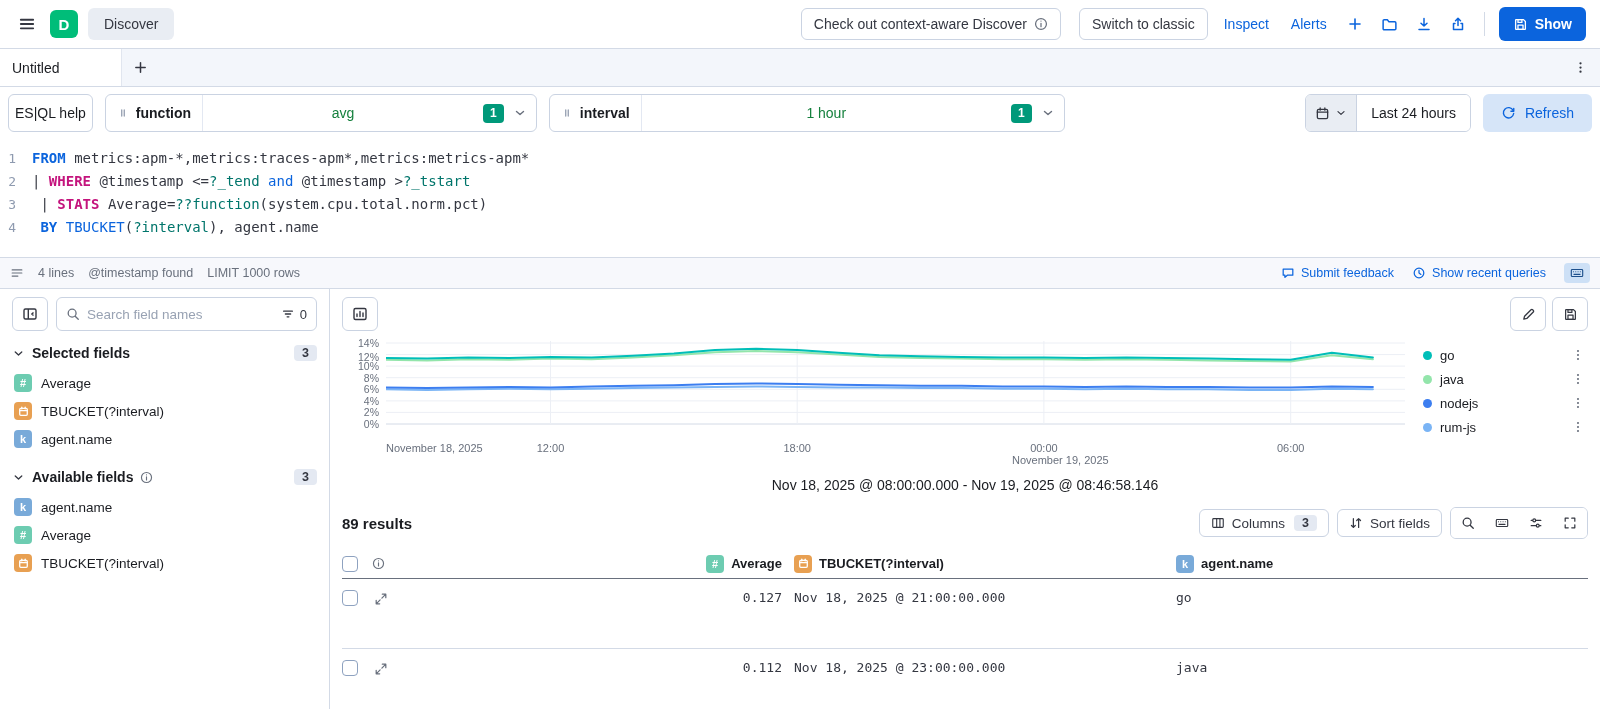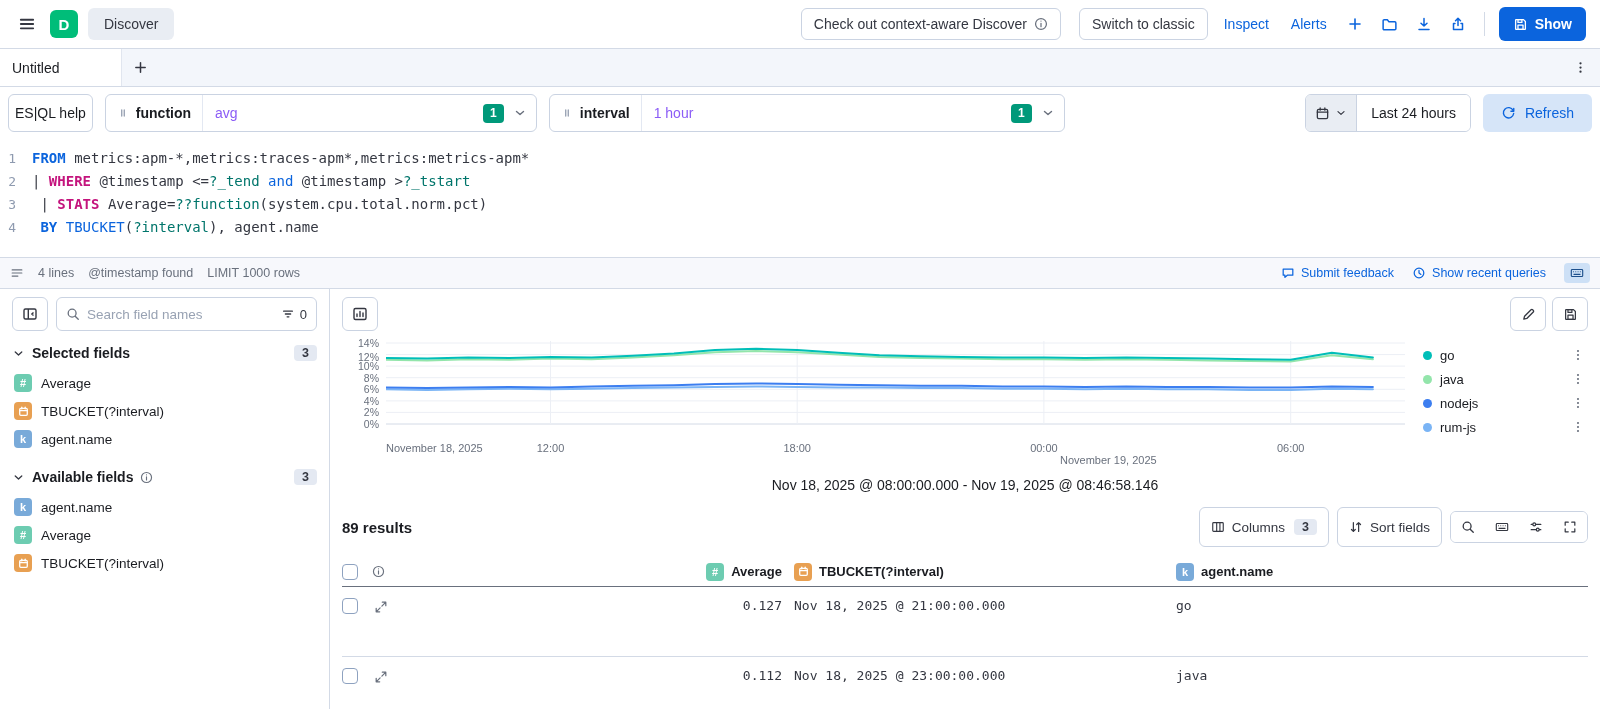--- a/index.html
+++ b/index.html
@@ -27,21 +27,21 @@
   .add-tab{width:36px;background:none;border:none;color:#343741;display:flex;align-items:center;justify-content:center}
   .tab-menu{background:none;border:none;color:#343741;width:40px;display:flex;align-items:center;justify-content:center}
 
   
   .querybar{height:52px;display:flex;align-items:center;gap:12px;padding:7px 8px;background:#fff}
   .help-btn{background:#fff;border:1px solid #cad3e2;border-radius:6px;height:38px;padding:0 6px;font-size:14px;font-weight:500;color:#1a1c21;white-space:nowrap}
   .ctrl{display:flex;align-items:center;height:38px;border:1px solid #cad3e2;border-radius:6px;background:#fff}
   .ctrl.fn{width:432px}
   .ctrl.iv{width:516px}
   .ctrl .prepend{display:flex;align-items:center;gap:7px;padding:0 11px;font-weight:600;font-size:14px;color:#1a1c21;height:100%;border-right:1px solid #e3e8f2}
-  .ctrl .value{padding:0 12px;font-size:14px;color:#8b5cf6;flex:1;text-align:left}
+  .ctrl .value{padding:0 12px;font-size:14px;color:#15803d;flex:1;text-align:center}
   .num-badge{background:#00997a;color:#fff;border-radius:4px;min-width:21px;height:19px;font-size:12px;font-weight:700;display:inline-flex;align-items:center;justify-content:center;padding:0 5px}
   .ctrl .chev{color:#69707d;margin:0 9px 0 9px;display:inline-flex}
   .date-group{display:flex;height:38px;border:1px solid #cad3e2;border-radius:6px;overflow:hidden;margin-left:auto}
   .cal-seg{display:flex;align-items:center;gap:5px;padding:0 9px;background:#e9edf3;border-right:1px solid #cad3e2;border:none;border-right:1px solid #cad3e2;color:#343741}
   .range-seg{display:flex;align-items:center;padding:0 14px;background:#fff;border:none;font-size:14px;color:#1a1c21;white-space:nowrap}
   .refresh-btn{display:inline-flex;align-items:center;gap:9px;background:#d6e5f8;color:#0b64dd;border:none;border-radius:6px;height:38px;padding:0 18px;font-size:14px;font-weight:500}
 
   
   .editor{height:118px;padding:8px 0 18px;background:#fff;font-family:"DejaVu Sans Mono",monospace;font-size:14px;line-height:23px;overflow:hidden}
   .code-line{display:flex}
@@ -97,21 +97,21 @@
   .x-axis{position:relative;height:30px;margin-left:44px;width:1019px;font-size:11px;color:#69707d}
   .xlab{position:absolute;top:3px;transform:translateX(-50%);white-space:nowrap}
   .xlab.left{transform:none}
   .xsub{position:absolute;top:15px;white-space:nowrap}
   .range-label{text-align:center;font-size:14px;margin:8px 0 14px;color:#1a1c21}
 
   
   .results-bar{display:flex;align-items:center;margin-bottom:10px}
   .results-count{font-weight:700;font-size:15px;color:#1a1c21}
   .results-actions{margin-left:auto;display:flex;gap:8px;align-items:center}
-  .tbl-btn{background:#fff;border:1px solid #cad3e2;border-radius:6px;height:40px;padding:0 11px;font-size:13.5px;color:#343741;display:inline-flex;align-items:center;gap:7px;font-weight:500}
+  .tbl-btn{background:#fff;border:1px solid #cad3e2;border-radius:6px;height:28px;padding:0 11px;font-size:13.5px;color:#343741;display:inline-flex;align-items:center;gap:7px;font-weight:500}
   .icon-group{display:flex;border:1px solid #cad3e2;border-radius:6px;height:32px;align-items:center;overflow:hidden}
   .icon-group .gbtn{width:34px;height:100%;background:#fff;border:none;display:flex;align-items:center;justify-content:center;color:#343741}
 
   
   .grid-row{display:grid;grid-template-columns:30px 34px 376px 394px 1fr;align-items:center}
   .table-header{height:30px;border-bottom:1px solid #69707d;font-size:13px;font-weight:700;color:#1a1c21}
   .table-header .hcell{display:flex;align-items:center;gap:7px}
   .hcell.right{justify-content:flex-end}
   .hcell.pad{padding-left:12px}
   .data-row{height:70px;border-bottom:1px solid #d3dae6;align-items:start;padding-top:11px}
@@ -537,21 +537,21 @@
                 </svg>
               </button>
             </div>
           </div>
       </div>
       <div class="x-axis" id="x-axis">
           <span class="xlab left" style="left: 0px;">November 18, 2025</span>
           <span class="xlab" style="left: 164.5px;">12:00</span>
           <span class="xlab" style="left: 411.2px;">18:00</span>
           <span class="xlab" style="left: 657.9px;">00:00</span>
-          <span class="xsub" style="left: 674px;">November 19, 2025</span>
+          <span class="xsub" style="left: 626px;">November 19, 2025</span>
           <span class="xlab" style="left: 904.7px;">06:00</span>
         </div>
 
       <div class="range-label">Nov 18, 2025 @ 08:00:00.000 - Nov 19, 2025 @ 08:46:58.146</div>
 
       <div class="results-bar">
         <span class="results-count">89 results</span>
         <div class="results-actions">
           <button class="tbl-btn">
             <span class="svgi">

